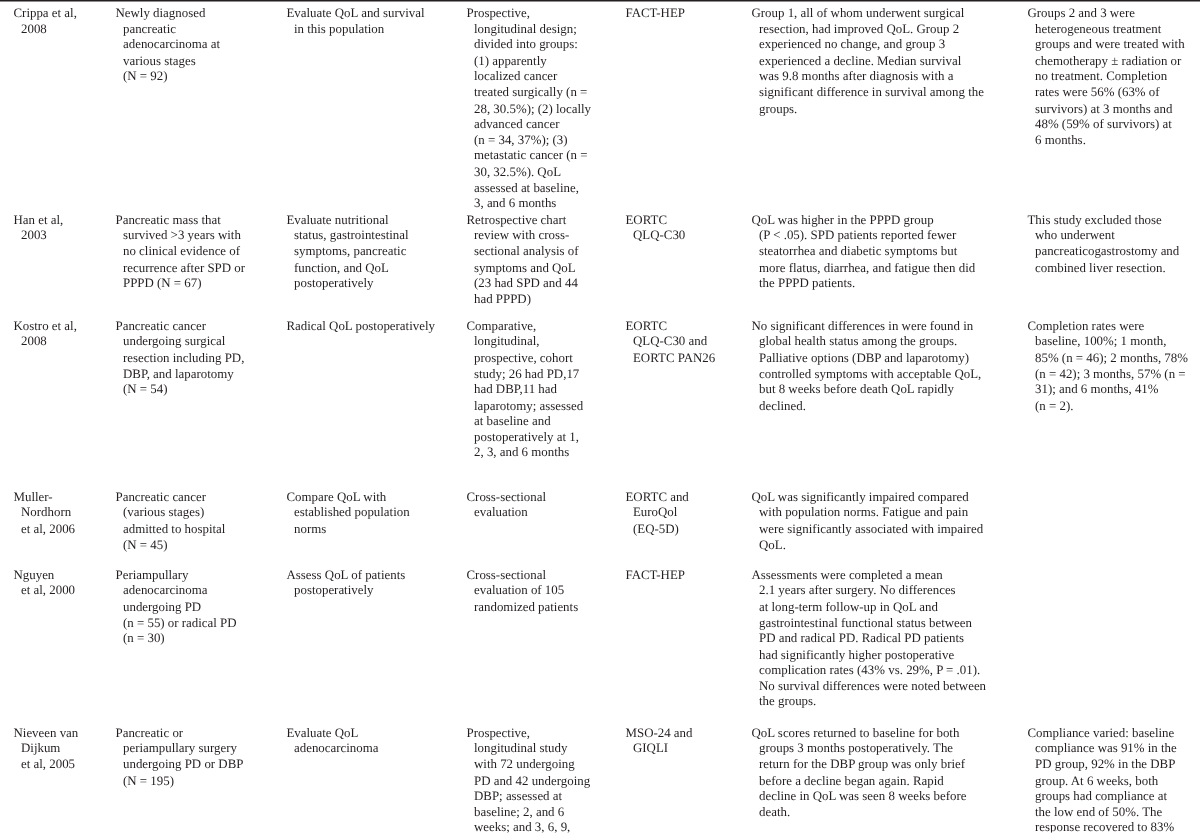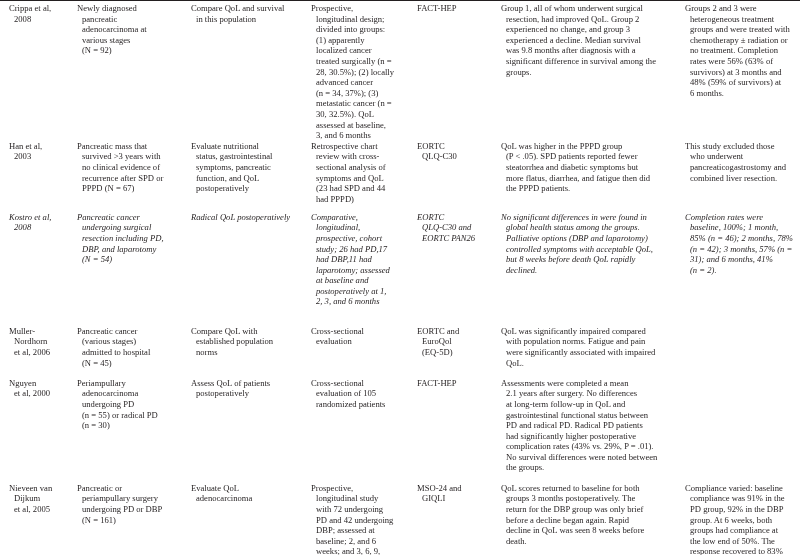--- a/index.html
+++ b/index.html
@@ -24,21 +24,21 @@
   col.c4 { width: 94px; }
   col.c5 { width: 100px; }
   col.c6 { width: 180px; }
   col.c7 { width: 120px; }
   .c1td { padding-left: 8px; }
   td:nth-child(2), td:nth-child(3), td:nth-child(4) { padding-left: 4px; }
   td:nth-child(5) { padding-left: 16px; }
   td:nth-child(7) { padding-left: 4px; }
   tr.r0 td { height: 133px; }
   tr.r1 td { height: 71px; }
-  tr.r2 td { height: 114px; font-style: italic; }
+  tr.r2 td { height: 114px; }
   tr.r3 td { height: 52px; }
   tr.r4 td { height: 105px; }
   tr.r5 td { height: 78px; }
 </style>
 </head>
 <body>
 
 <div class="topline"></div>
 
 <table>
@@ -53,21 +53,21 @@
   </colgroup>
   <tbody>
     <tr class="r0">
       <td class="c1td"><span class="txt">Crippa et al,
 2008</span></td>
       <td><span class="txt">Newly diagnosed
 pancreatic
 adenocarcinoma at
 various stages
 (N = 92)</span></td>
-      <td><span class="txt">Compare QoL and survival
+      <td><span class="txt">Evaluate QoL and survival
 in this population</span></td>
       <td><span class="txt">Prospective,
 longitudinal design;
 divided into groups:
 (1) apparently
 localized cancer
 treated surgically (n =
 28, 30.5%); (2) locally
 advanced cancer
 (n = 34, 37%); (3)
@@ -205,21 +205,21 @@
 the groups.</span></td>
       <td><span class="txt"></span></td>
     </tr>
     <tr class="r5">
       <td class="c1td"><span class="txt">Nieveen van
 Dijkum
 et al, 2005</span></td>
       <td><span class="txt">Pancreatic or
 periampullary surgery
 undergoing PD or DBP
-(N = 161)</span></td>
+(N = 195)</span></td>
       <td><span class="txt">Evaluate QoL
 adenocarcinoma</span></td>
       <td><span class="txt">Prospective,
 longitudinal study
 with 72 undergoing
 PD and 42 undergoing
 DBP; assessed at
 baseline; 2, and 6
 weeks; and 3, 6, 9,
 and 12 months after

